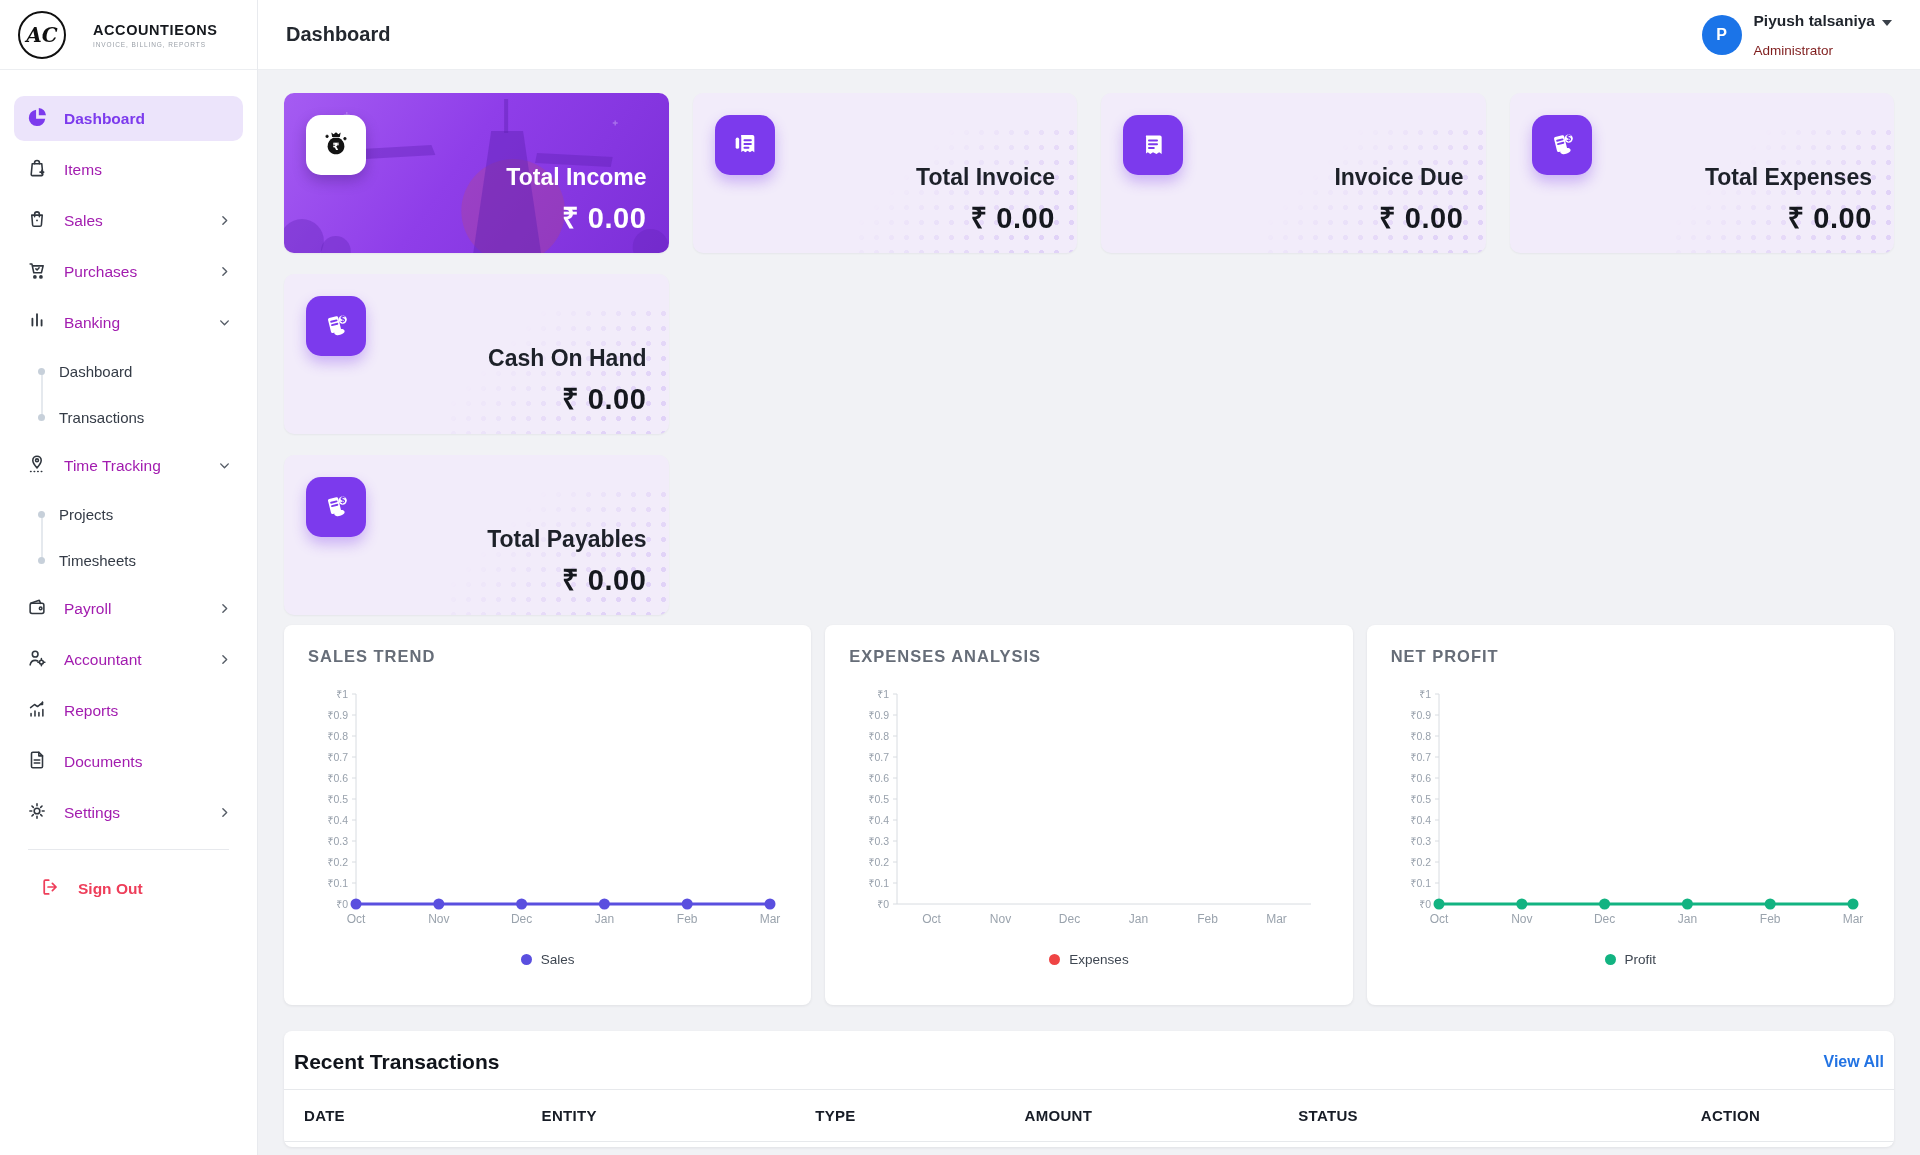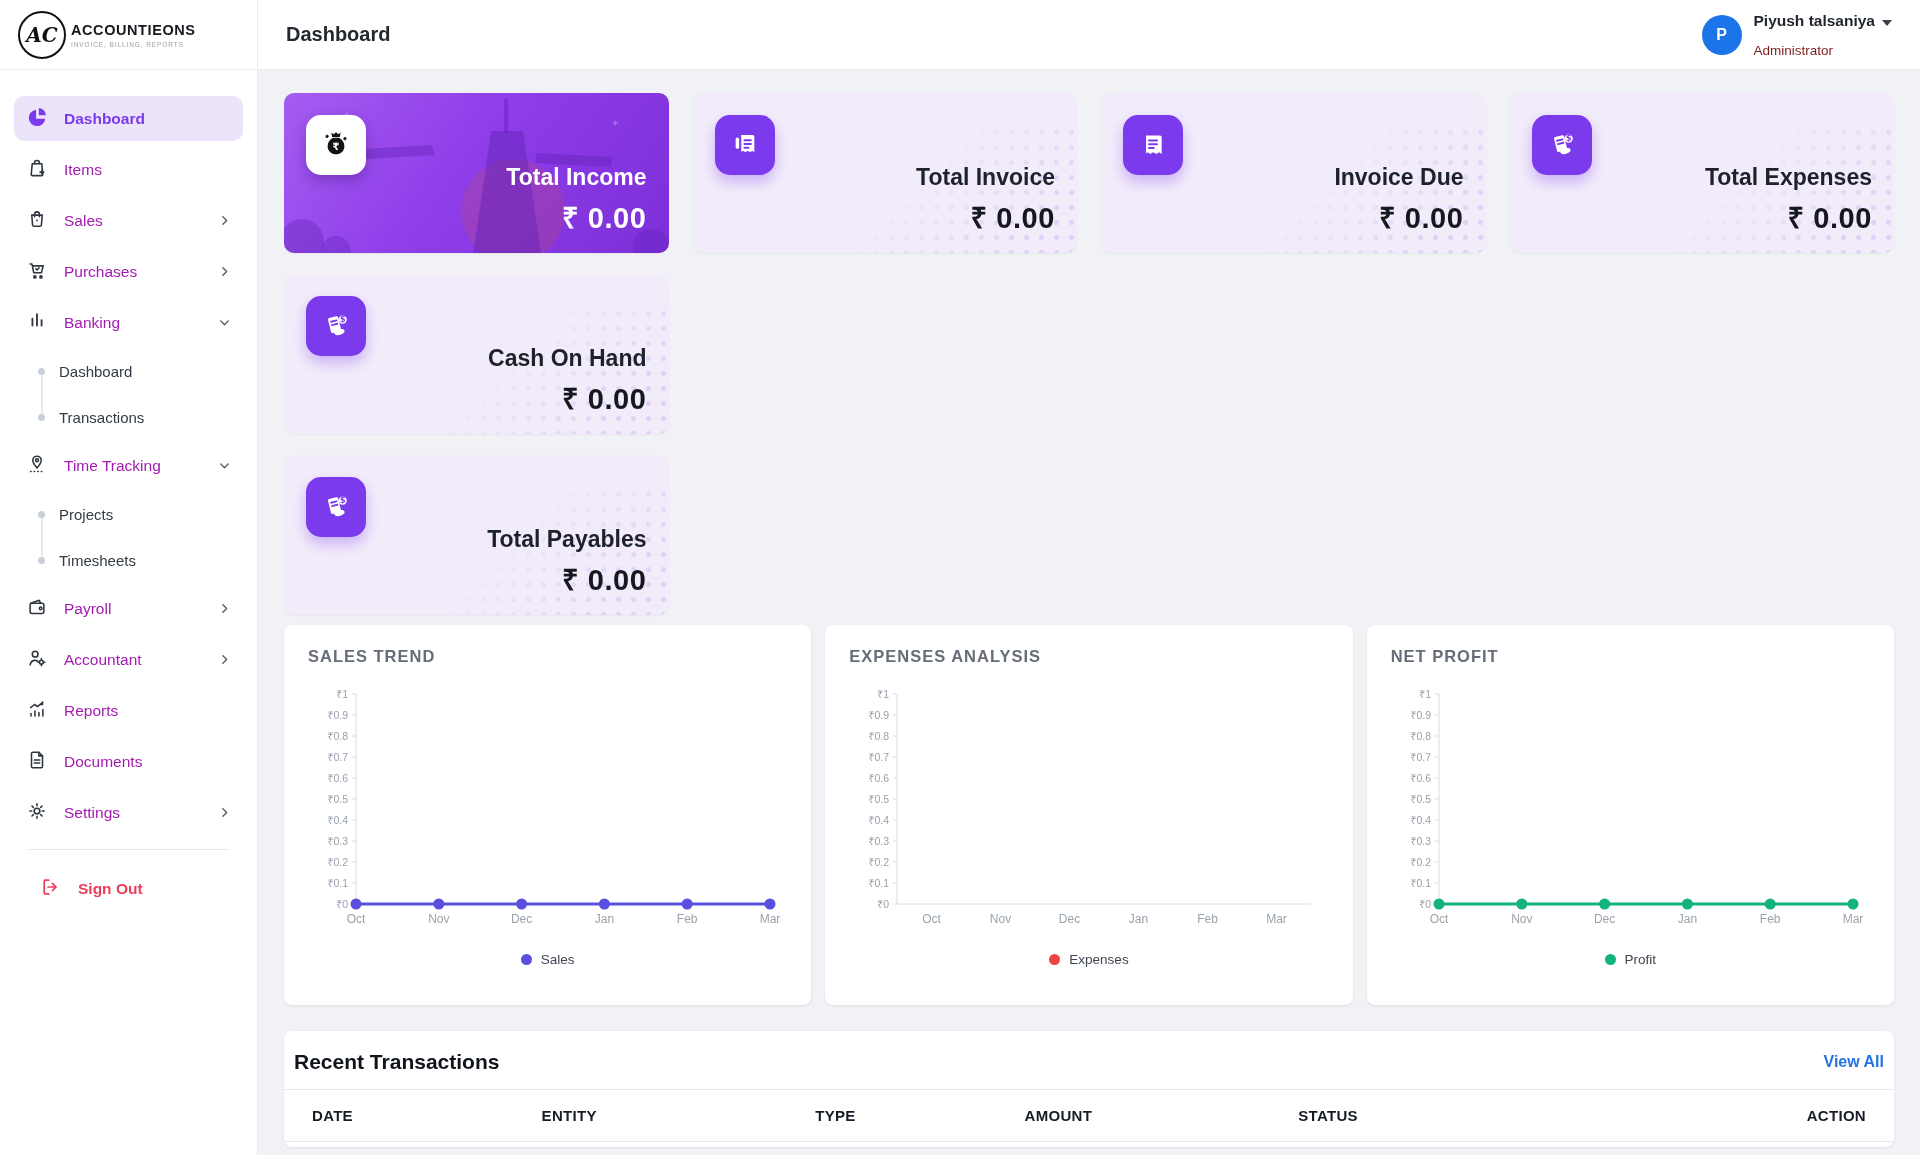--- a/index.html
+++ b/index.html
@@ -2,21 +2,21 @@
 <html><head>
 <meta charset="utf-8">
 <style>
   *{box-sizing:border-box;margin:0;padding:0}
   html,body{width:1920px;height:1155px;overflow:hidden}
   body{font-family:"Liberation Sans",sans-serif;background:#f1f2f5;color:#1f242c}
   #app{display:flex;width:1920px;height:1155px}
 
   
   .sidebar{width:258px;background:#fff;border-right:1px solid #e8eaee;display:flex;flex-direction:column;flex-shrink:0}
-  .logo-row{height:70px;display:flex;align-items:center;gap:5px;padding:0 18px;border-bottom:1px solid #eceef1;cursor:pointer}
+  .logo-row{height:70px;display:flex;align-items:center;gap:27px;padding:0 18px;border-bottom:1px solid #eceef1;cursor:pointer}
   .logo-badge{width:48px;height:48px;border:2.5px solid #101010;border-radius:50%;display:flex;align-items:center;justify-content:center;font-family:"DejaVu Serif",serif;font-style:italic;font-weight:bold;font-size:20px;color:#101010;flex-shrink:0}
   .brand-name{font-size:14.5px;font-weight:700;letter-spacing:.04em;color:#15181d}
   .brand-tagline{font-size:6.5px;letter-spacing:.14em;color:#9aa0a8;margin-top:3px}
   .menu{padding:26px 14px 0;flex:1;overflow:hidden}
   .mi{display:flex;align-items:center;gap:16px;height:45px;margin-bottom:6px;padding:0 12px;border-radius:10px;font-size:15.5px;color:#a21caf;cursor:pointer}
   .mi svg{flex-shrink:0}
   .mi.active{background:#ece4fb;color:#7c3aed;font-weight:700}
   .chev{margin-left:auto;color:#565d67;display:flex}
   .chev.down svg{transform:rotate(90deg)}
   .sub-group{position:relative;margin-bottom:6px}
@@ -62,22 +62,22 @@
   .legend{display:flex;justify-content:center;align-items:center;gap:9px;margin-top:12px;font-size:13.5px;color:#3f4752}
   .ldot{width:11px;height:11px;border-radius:50%;flex-shrink:0}
 
   
   .table-card{margin-top:26px;background:#fff;border-radius:8px;box-shadow:0 1px 3px rgba(25,30,40,.08);height:116px;overflow:hidden}
   .table-head-row{display:flex;align-items:center;justify-content:space-between;padding:19px 10px 15px}
   .tt{font-size:21px;font-weight:800;color:#10141b}
   .view-all{font-size:16px;font-weight:700;color:#2273e3;cursor:pointer}
   table{width:100%;border-collapse:collapse;table-layout:fixed}
   th{border-top:1px solid #e7e9ec;border-bottom:1px solid #e7e9ec;padding:17px 0;font-size:15px;font-weight:700;color:#171c26;text-align:left;letter-spacing:.02em}
-  th:first-child{padding-left:28px}
-  th:last-child{text-align:right;padding-right:28px}
+  th:first-child{padding-left:20px}
+  th:last-child{text-align:left;padding-right:28px}
 </style>
 </head>
 <body>
 
 <div id="app">
 
   <aside class="sidebar">
     <div class="logo-row">
       <div class="logo-badge">AC</div>
       <div>

